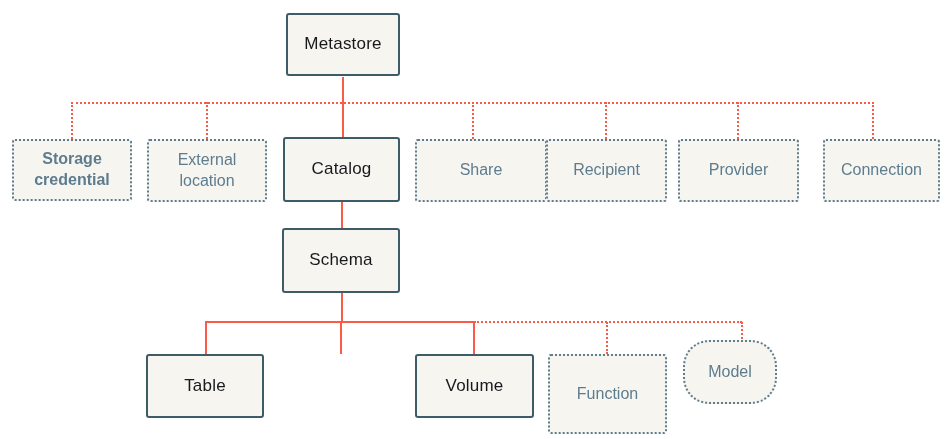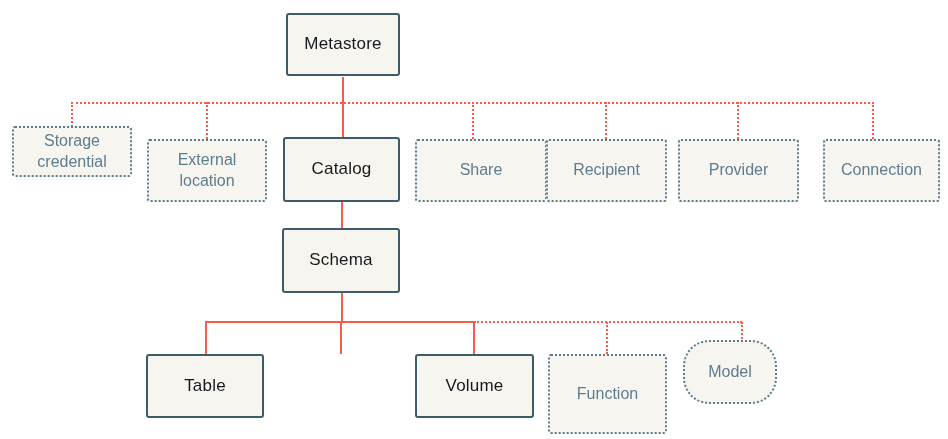--- a/index.html
+++ b/index.html
@@ -42,21 +42,21 @@
   .node span{display:block;padding:0 8px;}
   .edge{position:absolute;}
   .sv{width:0;border-left:2px solid var(--red);}
   .dv{width:0;border-left:2px dotted var(--red);}
   .sh{height:0;border-top:2px solid var(--red);}
   .dh{height:0;border-top:2px dotted var(--red);}
 
   
   #n-metastore{left:286px;top:13px;width:114px;height:63px;}
   
-  #n-storage-credential{left:12px;top:126px;width:120px;height:51px;}
+  #n-storage-credential{left:12px;top:139px;width:120px;height:62px;font-weight:bold;}
   #n-external-location{left:147px;top:139px;width:120px;height:63px;}
   #n-catalog{left:283px;top:137px;width:117px;height:65px;}
   #n-share{left:415px;top:139px;width:132px;height:63px;}
   #n-recipient{left:546px;top:139px;width:121px;height:63px;}
   #n-provider{left:678px;top:139px;width:121px;height:63px;}
   #n-connection{left:815px;top:139px;width:117px;height:63px;margin-left:8px;}
   
   #n-schema{left:282px;top:228px;width:118px;height:65px;}
   
   #n-table{left:146px;top:354px;width:118px;height:64px;}

